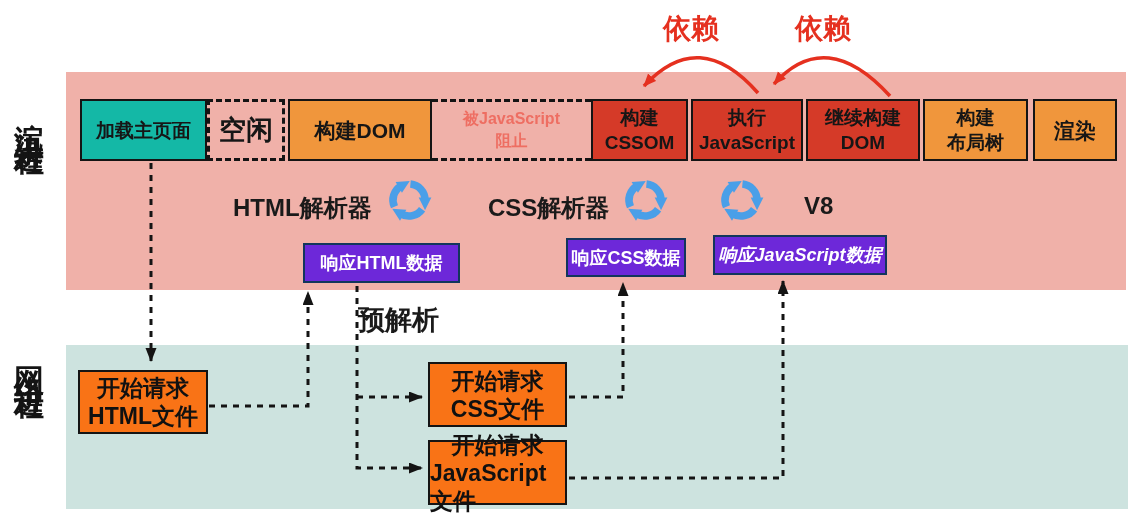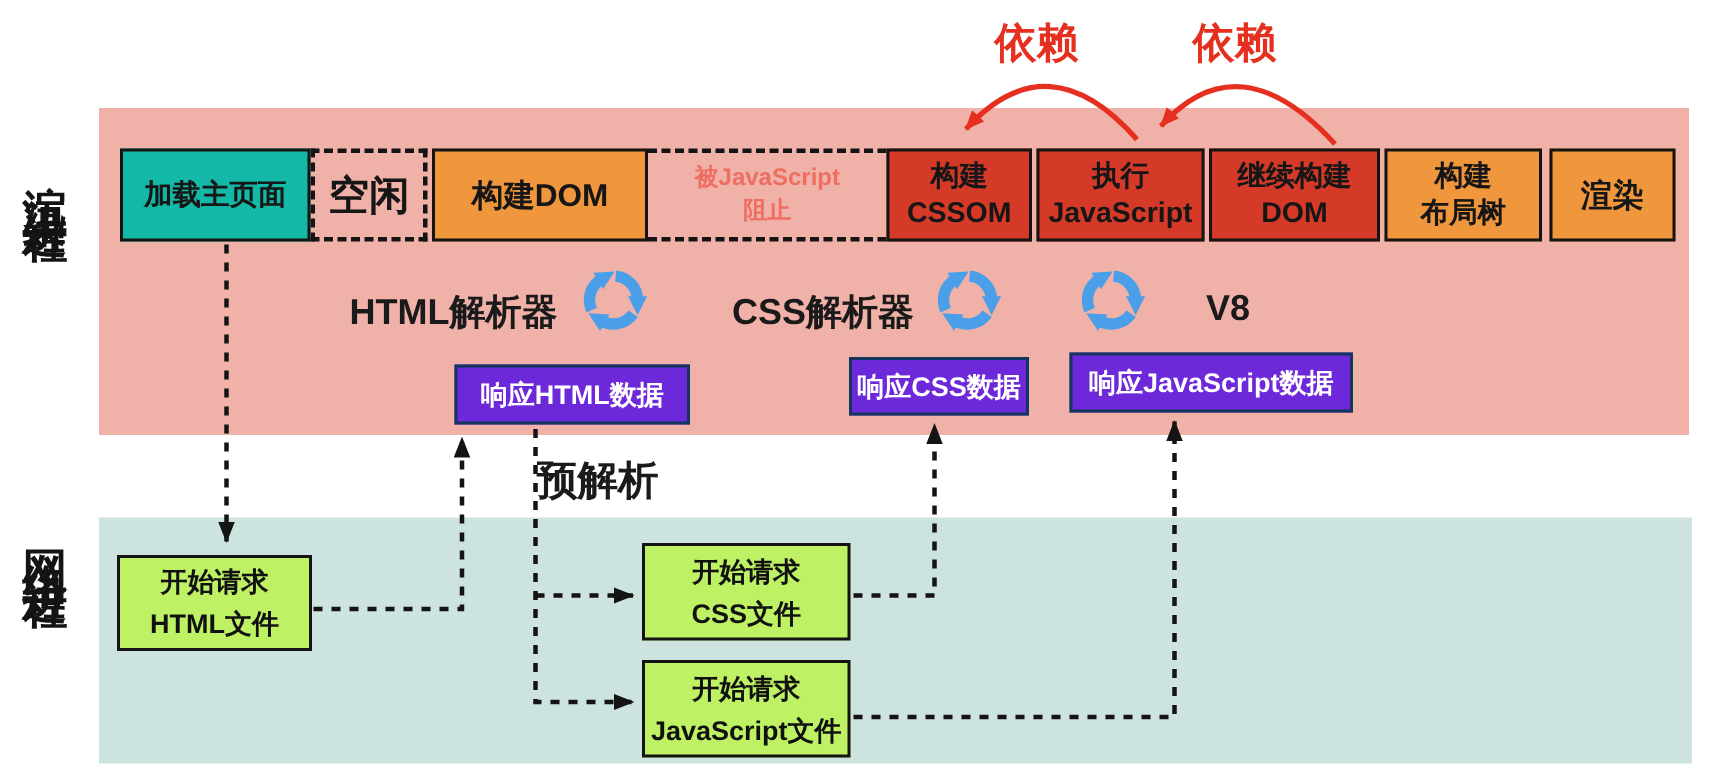--- a/index.html
+++ b/index.html
@@ -37,23 +37,23 @@
 
   .parser-label{position:absolute;z-index:6;font-size:24px;font-weight:600;color:#1a1a1a;}
   .sync{position:absolute;z-index:6;width:54px;height:54px;}
 
   .respbox{
     position:absolute;z-index:10;background:#6d28d9;border:2px solid #12365c;
     display:flex;align-items:center;justify-content:center;color:#ffffff;
     font-size:18px;font-weight:600;box-sizing:border-box;
   }
   .reqbox{
-    position:absolute;z-index:10;background:#bef264;border:2px solid #141414;
+    position:absolute;z-index:10;background:#f97316;border:2px solid #141414;
     display:flex;flex-direction:column;align-items:center;justify-content:center;
-    font-size:18px;font-weight:600;line-height:28px;color:#111;box-sizing:border-box;
+    font-size:23px;font-weight:600;line-height:28px;color:#111;box-sizing:border-box;
   }
   .freelabel{position:absolute;z-index:6;font-weight:600;color:#1a1a1a;}
   .preparse{font-size:27px;}
   .depend{color:#e5301f;font-size:28px;}
   svg.overlay{position:absolute;left:0;top:0;z-index:5;pointer-events:none;}
   .hiddendefs{position:absolute;width:0;height:0;}
 </style>
 </head>
 <body>
 
@@ -132,21 +132,21 @@
       <use href="#syncicon"></use>
     </svg>
   <div class="parser-label" style="left:788px;top:192px;margin-left:16px;">V8</div>
 
   <div class="respbox" style="left:303px;top:243px;width:157px;height:40px;">
     <span>响应HTML数据</span>
   </div>
   <div class="respbox" style="left:566px;top:238px;width:120px;height:39px;">
     <span>响应CSS数据</span>
   </div>
-  <div class="respbox" style="left:713px;top:235px;width:189px;height:40px;">
+  <div class="respbox" style="left:713px;top:235px;width:174px;height:40px;font-style:italic;">
     <span>响应JavaScript数据</span>
   </div>
 
   <div class="freelabel preparse" style="left:358px;top:302px;">预解析</div>
 
   <div class="reqbox" style="left:78px;top:370px;width:130px;height:64px;">
     <span>开始请求</span>
     <span>HTML文件</span>
   </div>
   <div class="reqbox" style="left:428px;top:362px;width:139px;height:65px;">

